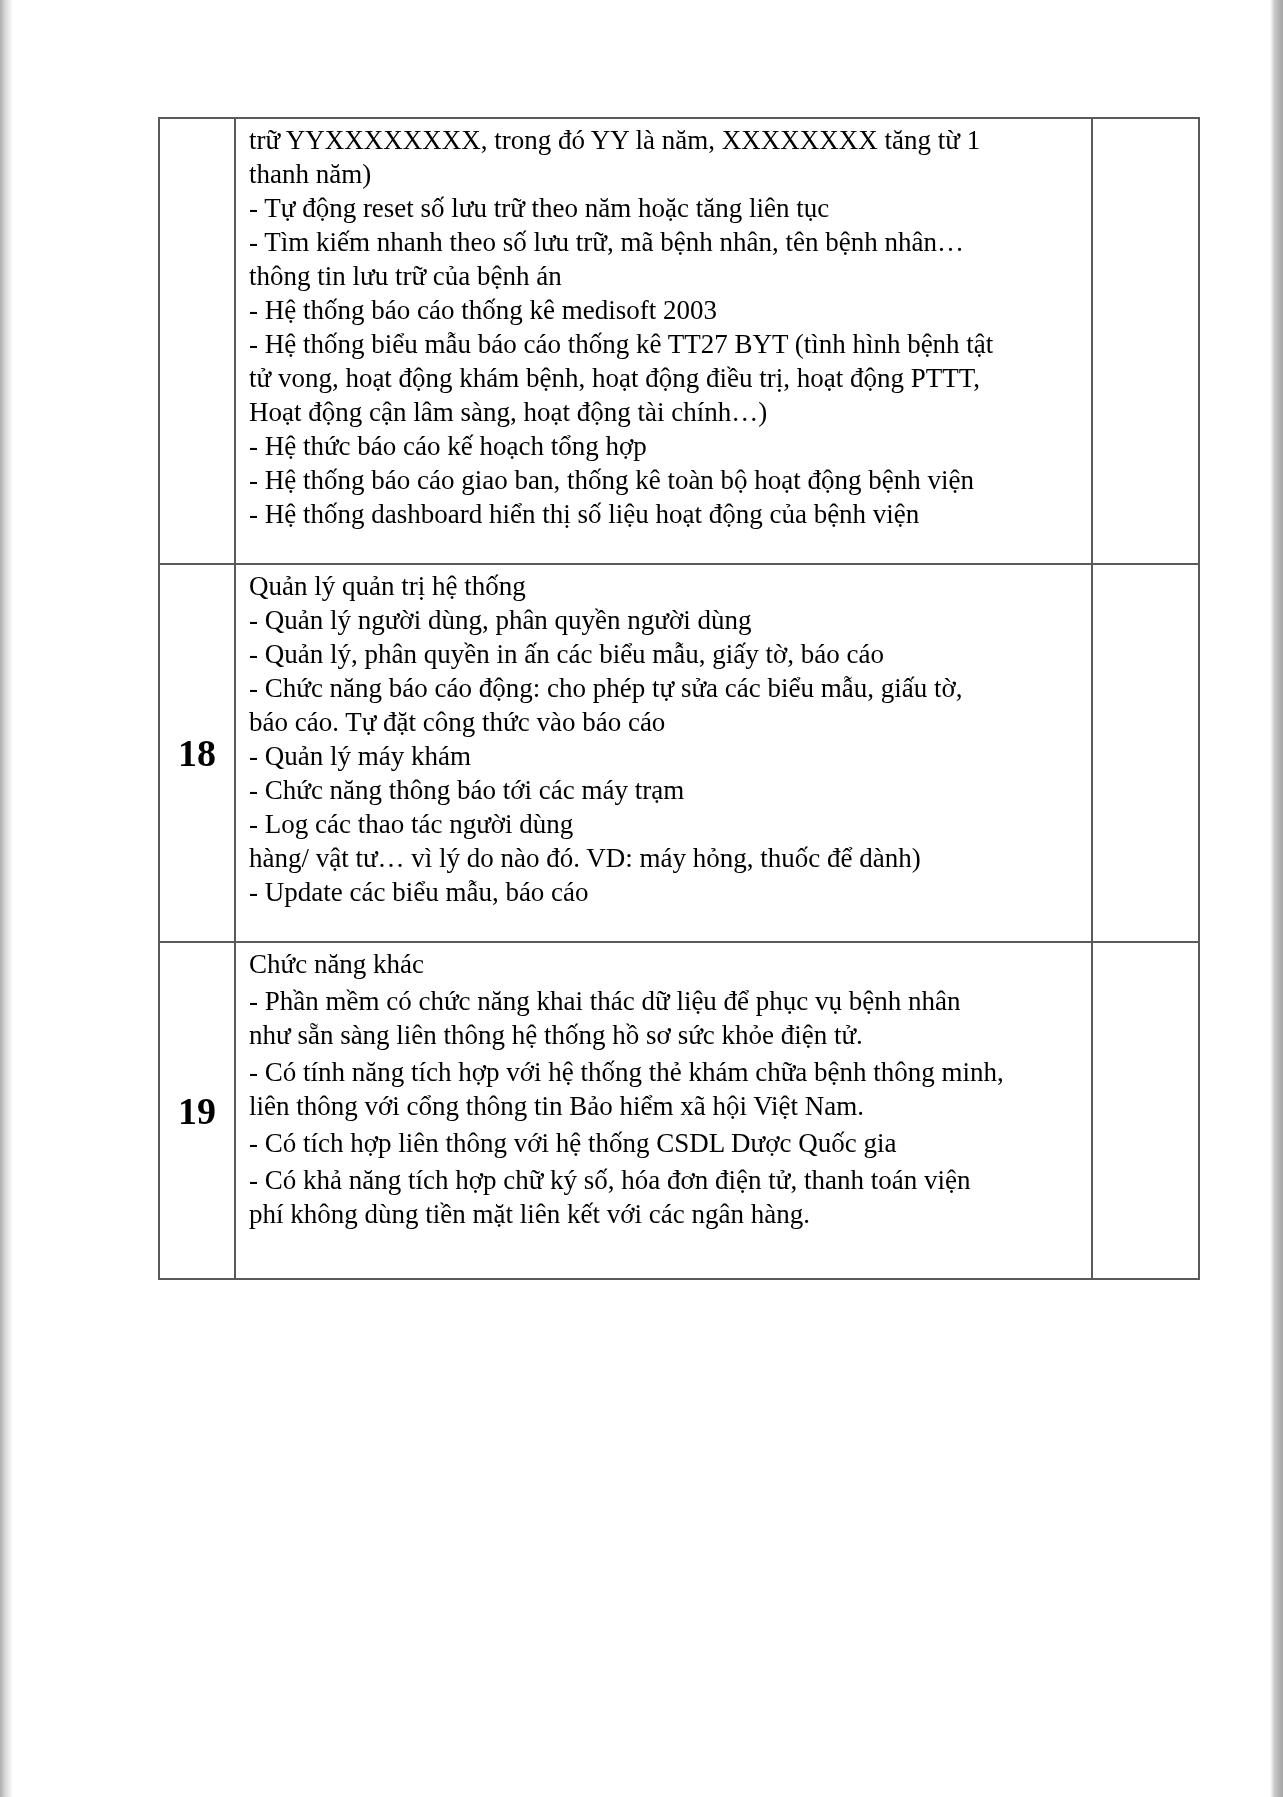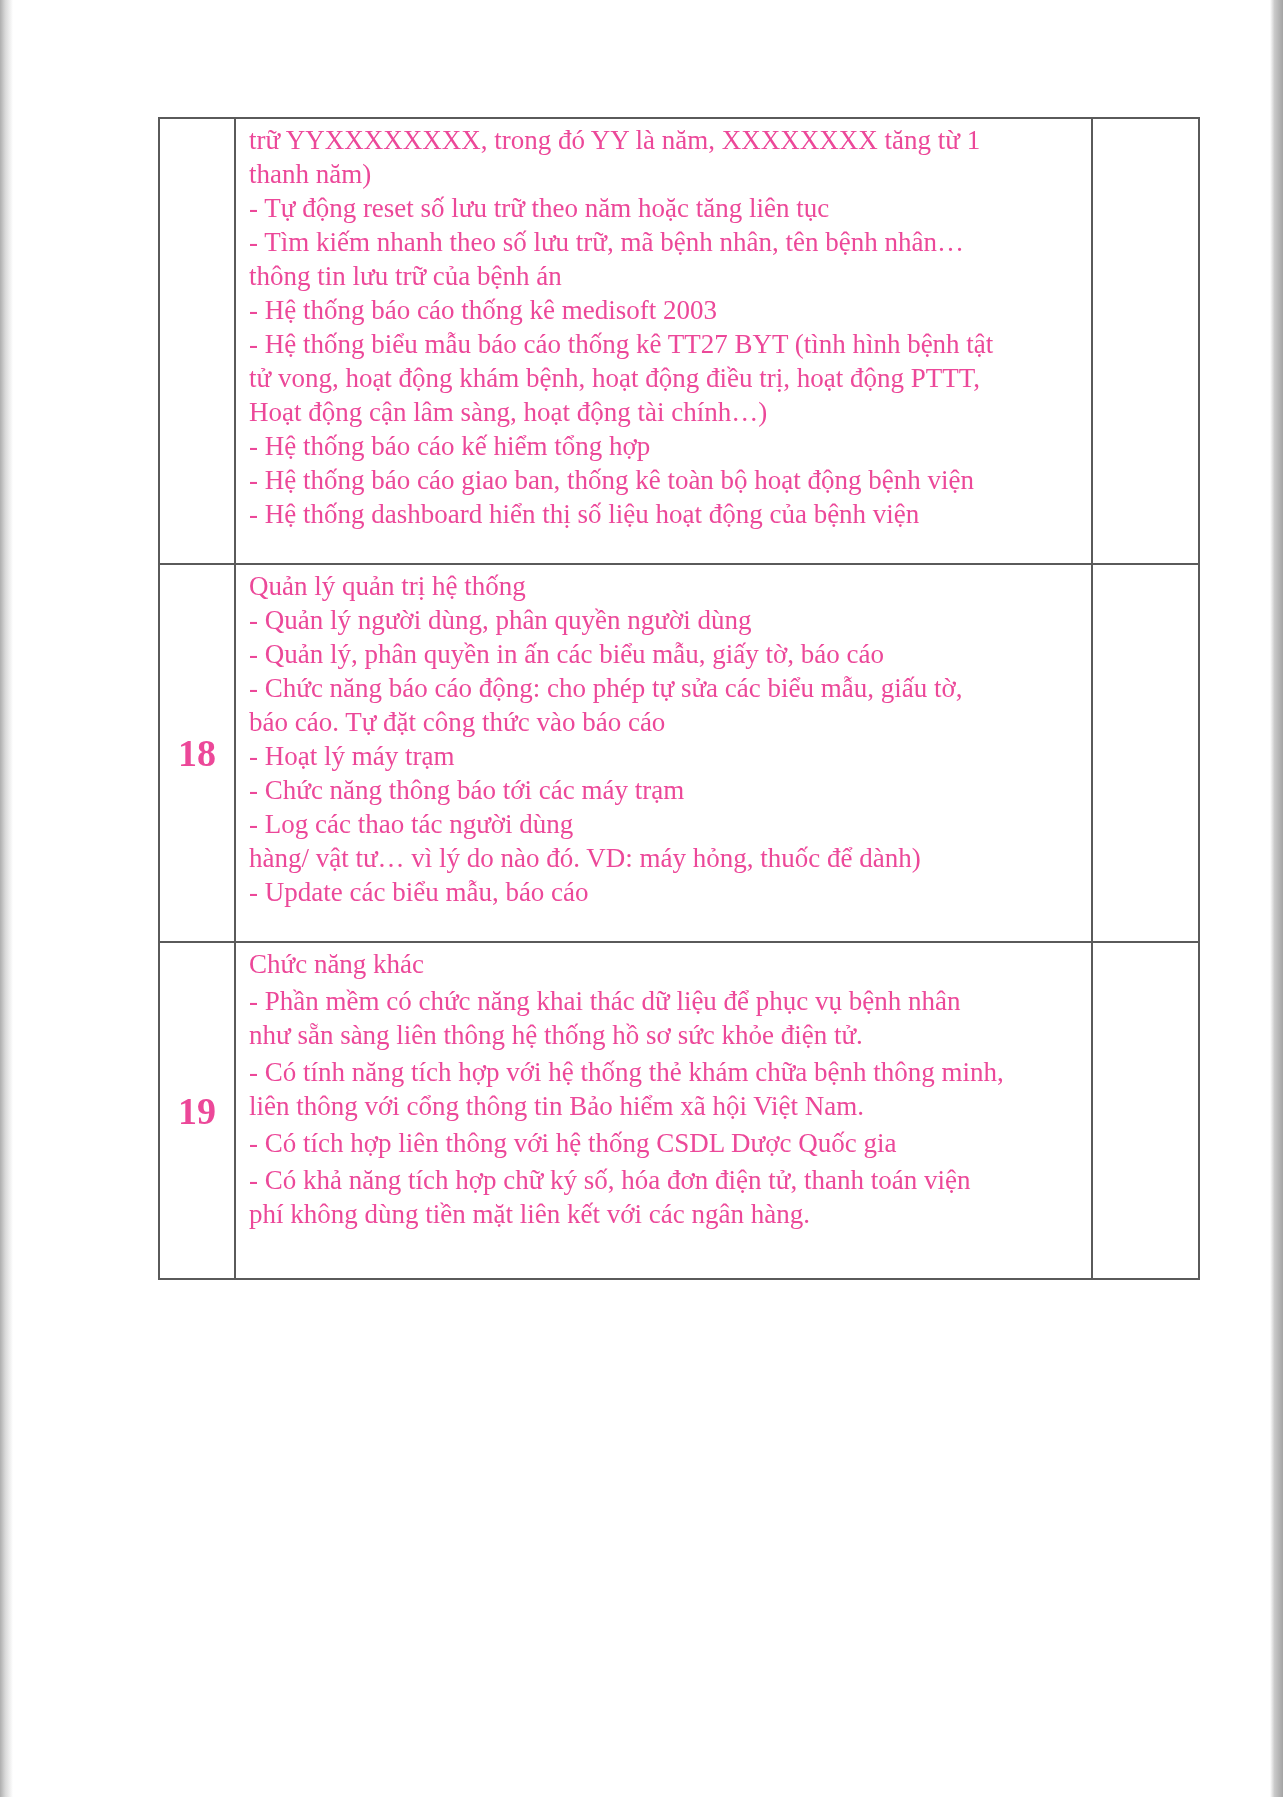--- a/index.html
+++ b/index.html
@@ -7,21 +7,21 @@
     padding: 0;
     background: #ffffff;
   }
   .page {
     position: relative;
     width: 1283px;
     height: 1797px;
     background: #ffffff;
     overflow: hidden;
     font-family: "Liberation Serif", "DejaVu Serif", serif;
-    color: #ec4899;
+    color: #000000;
   }
   .edge-left {
     position: absolute;
     left: 0; top: 0;
     width: 13px; height: 1797px;
     background: linear-gradient(to right, #aeaeae 0%, #d8d8d8 40%, #ffffff 100%);
   }
   .edge-right {
     position: absolute;
     right: 0; top: 0;
@@ -77,33 +77,33 @@
       <div class="cell content">
         <div class="line">trữ YYXXXXXXXX, trong đó YY là năm, XXXXXXXX tăng từ 1</div>
         <div class="line">thanh năm)</div>
         <div class="line">- Tự động reset số lưu trữ theo năm hoặc tăng liên tục</div>
         <div class="line">- Tìm kiếm nhanh theo số lưu trữ, mã bệnh nhân, tên bệnh nhân…</div>
         <div class="line">thông tin lưu trữ của bệnh án</div>
         <div class="line">- Hệ thống báo cáo thống kê medisoft 2003</div>
         <div class="line">- Hệ thống biểu mẫu báo cáo thống kê TT27 BYT (tình hình bệnh tật</div>
         <div class="line">tử vong, hoạt động khám bệnh, hoạt động điều trị, hoạt động PTTT,</div>
         <div class="line">Hoạt động cận lâm sàng, hoạt động tài chính…)</div>
-        <div class="line">- Hệ thống báo cáo kế hiểm tổng hợp</div>
+        <div class="line">- Hệ thức báo cáo kế hoạch tổng hợp</div>
         <div class="line">- Hệ thống báo cáo giao ban, thống kê toàn bộ hoạt động bệnh viện</div>
         <div class="line">- Hệ thống dashboard hiển thị số liệu hoạt động của bệnh viện</div>
       </div>
       <div class="cell empty"></div>
       <div class="cell num">18</div>
       <div class="cell content">
         <div class="line bold">Quản lý quản trị hệ thống</div>
         <div class="line">- Quản lý người dùng, phân quyền người dùng</div>
         <div class="line">- Quản lý, phân quyền in ấn các biểu mẫu, giấy tờ, báo cáo</div>
         <div class="line">- Chức năng báo cáo động: cho phép tự sửa các biểu mẫu, giấu tờ,</div>
         <div class="line">báo cáo. Tự đặt công thức vào báo cáo</div>
-        <div class="line">- Hoạt lý máy trạm</div>
+        <div class="line">- Quản lý máy khám</div>
         <div class="line">- Chức năng thông báo tới các máy trạm</div>
         <div class="line">- Log các thao tác người dùng</div>
         <div class="line">hàng/ vật tư… vì lý do nào đó. VD: máy hỏng, thuốc để dành)</div>
         <div class="line">- Update các biểu mẫu, báo cáo</div>
       </div>
       <div class="cell empty"></div>
       <div class="cell num">19</div>
       <div class="cell content">
         <div class="line bold">Chức năng khác</div>
         <div class="line gap">- Phần mềm có chức năng khai thác dữ liệu để phục vụ bệnh nhân</div>

